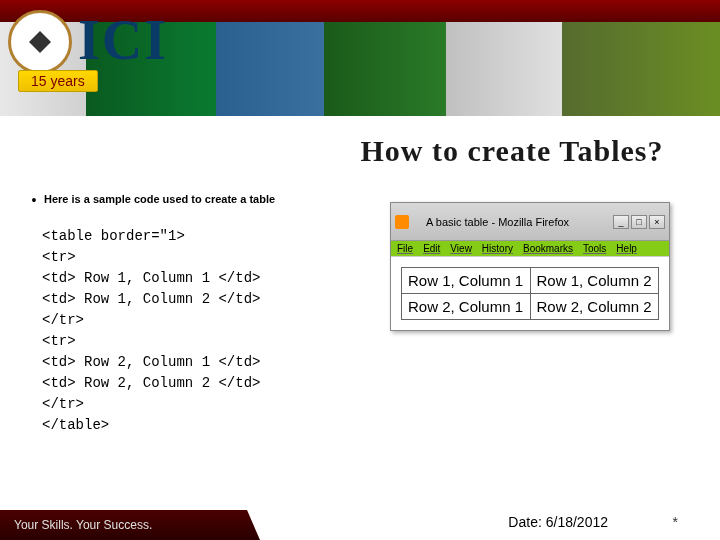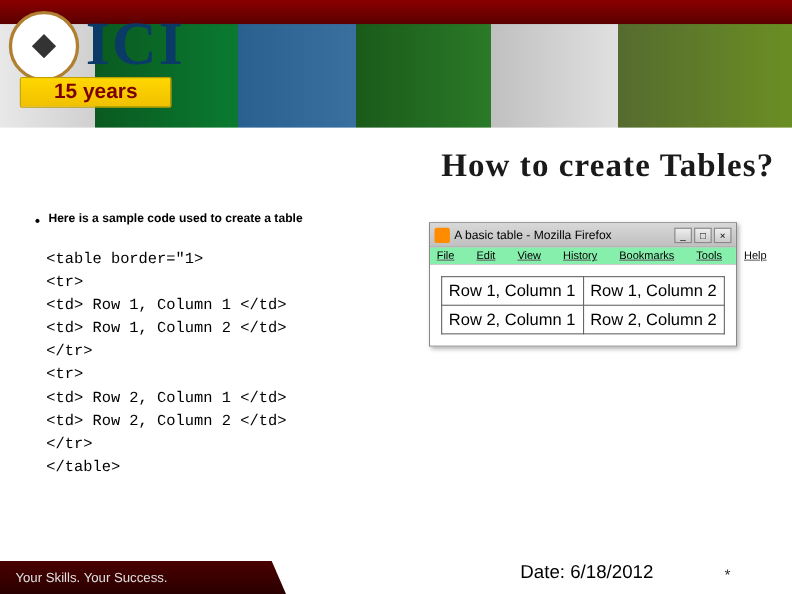--- a/index.html
+++ b/index.html
@@ -2,43 +2,43 @@
 <html><head>
 <meta charset="utf-8">
 <style>
 *{margin:0;padding:0;box-sizing:border-box}
 body{width:720px;height:540px;font-family:Arial,sans-serif;background:#fff;position:relative;overflow:hidden}
 .banner{height:116px;position:relative;background:linear-gradient(90deg,#e8e8e8 0%,#d0d0d0 12%,#0a5a20 12%,#0a7a30 30%,#2a6090 30%,#3a70a0 45%,#1a5a1a 45%,#2a7a28 62%,#c0c0c0 62%,#e0e0e0 78%,#556b2f 78%,#6b8e23 100%);overflow:hidden}
 .banner::before{content:'';position:absolute;top:0;left:0;right:0;height:22px;background:linear-gradient(180deg,#8b0000,#5a0000);clip-path:polygon(0 0,100% 0,100% 100%,0 100%)}
 .logo-circle{position:absolute;left:8px;top:10px;width:64px;height:64px;border-radius:50%;background:#fff;border:3px solid #b08030;display:flex;align-items:center;justify-content:center}
 .logo-circle::after{content:'';width:22px;height:22px;background:#333;clip-path:polygon(50% 0,100% 50%,50% 100%,0 50%)}
 .ici{position:absolute;left:78px;top:8px;font-size:56px;font-weight:900;color:#0a3a66;font-family:Georgia,serif;letter-spacing:2px}
-.ribbon{position:absolute;left:18px;top:70px;background:linear-gradient(180deg,#ffd700,#f0c000);padding:2px 30px;font-size:19px;font-weight:bold;color:#7a0000;border-radius:2px;border:1px solid #c0a000}
-.title{text-align:right;margin:18px 16px 24px 320px;font-family:Georgia,'Times New Roman',serif;font-size:30px;color:#1a1a1a;letter-spacing:1px}
+.ribbon{position:absolute;left:18px;top:70px;background:linear-gradient(180deg,#ffd700,#f0c000);padding:2px 12px;font-size:14px;font-weight:normal;color:#7a0000;border-radius:2px;border:1px solid #c0a000}
+.title{text-align:center;margin:18px 16px 24px 320px;font-family:Georgia,'Times New Roman',serif;font-size:30px;color:#1a1a1a;letter-spacing:1px}
 .content{display:flex;padding:0 24px}
 .left{flex:0 0 340px}
 .bullet{display:flex;margin-bottom:18px}
 .dot{width:20px;text-align:center;font-size:14px}
 .bullet-text{font-size:11px;font-weight:bold;line-height:1.3}
 .code{font-family:'Courier New',monospace;font-size:14px;line-height:1.5;margin-left:18px}
 .right{flex:1;display:flex;justify-content:center;align-items:flex-start;padding-top:10px}
 .win{width:280px;border:1px solid #888;background:#f4f4f4;box-shadow:2px 2px 4px rgba(0,0,0,.3)}
-.titlebar{height:22px;background:linear-gradient(180deg,#d8d8d8,#c0c0c0);display:flex;align-items:center;padding:0 4px;gap:4px;font-size:11px;border-bottom:1px solid #999}
+.titlebar{height:38px;background:linear-gradient(180deg,#d8d8d8,#c0c0c0);display:flex;align-items:center;padding:0 4px;gap:17px;font-size:11px;border-bottom:1px solid #999}
 .titlebar-icon{width:14px;height:14px;background:#ff8c00;border-radius:2px}
 .titlebar-text{flex:1}
 .winbtns{display:flex;gap:2px}
 .wbtn{width:16px;height:14px;background:linear-gradient(180deg,#eee,#ccc);border:1px solid #888;font-size:9px;display:flex;align-items:center;justify-content:center}
-.menubar{display:flex;gap:20px;padding:2px 6px;font-size:10px;background:#86efac;border-bottom:1px solid #ccc}
+.menubar{display:flex;gap:10px;padding:2px 6px;font-size:10px;background:#84cc16;border-bottom:1px solid #ccc}
 .menubar span{text-decoration:underline;text-decoration-color:#666}
 .win-content{padding:10px;background:#fff}
 .tbl{border-collapse:collapse;width:100%}
 .tbl td{border:1px solid #666;padding:4px 6px;font-size:15px}
-.footer{position:absolute;bottom:0;left:0;right:16px;height:40px}
+.footer{position:absolute;bottom:0;left:0;right:2px;height:40px}
 .footer-bar{position:absolute;left:0;bottom:0;height:30px;width:260px;background:linear-gradient(180deg,#4a0000,#2a0000);color:#e0e0e0;font-size:12px;display:flex;align-items:center;padding-left:14px;clip-path:polygon(0 0,95% 0,100% 100%,0 100%)}
-.footer-date{position:absolute;right:110px;bottom:10px;font-size:17px}
+.footer-date{position:absolute;right:110px;bottom:10px;font-size:14px}
 .footer-star{position:absolute;right:40px;bottom:10px;font-size:14px;color:#333}
 </style>
 </head>
 <body>
 
 <div class="banner">
   <div class="logo-circle"></div>
   <div class="ici">ICI</div>
   <div class="ribbon">15 years</div>
 </div>

